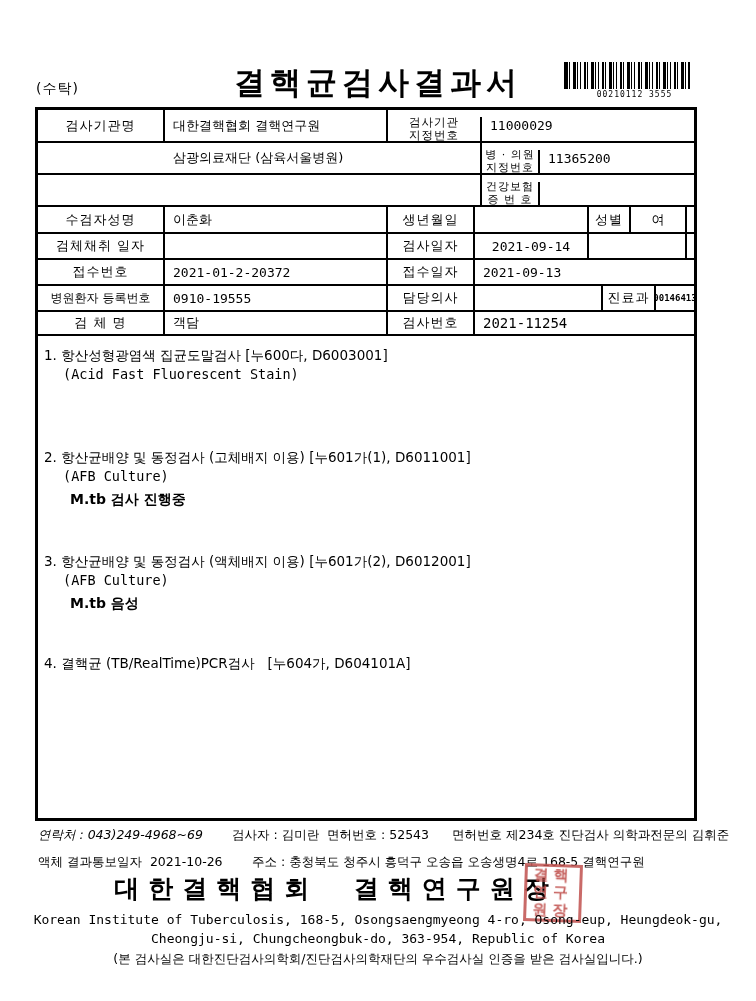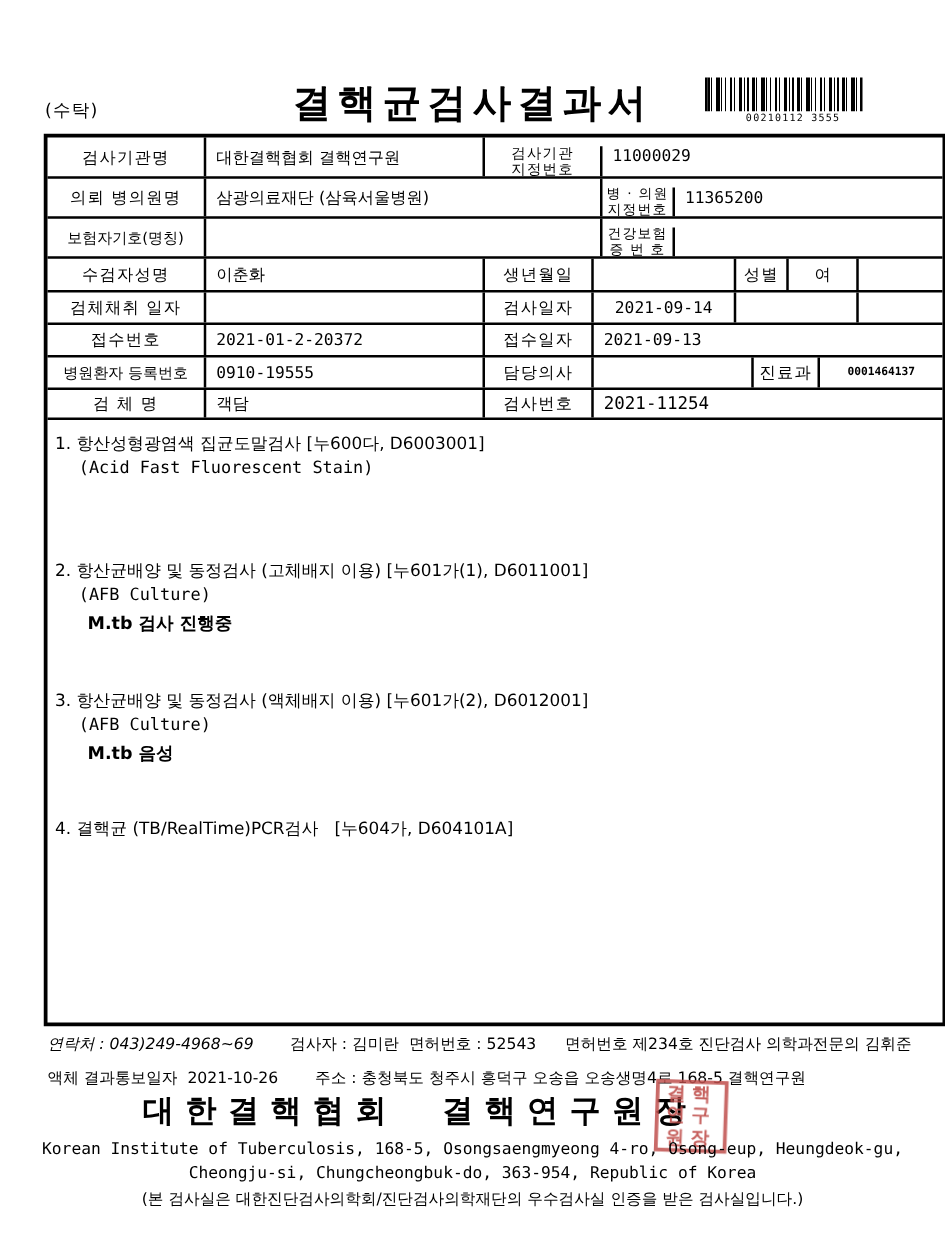--- a/index.html
+++ b/index.html
@@ -28,21 +28,21 @@
         #000 0 2px,#fff 2px 3px,
         #000 3px 4px,#fff 4px 7px,
         #000 7px 10px,#fff 10px 11px,
         #000 11px 12px,#fff 12px 14px,
         #000 14px 15px,#fff 15px 18px);
     border-left:2px solid #000;border-right:2px solid #000;
   }
   .barcode-text{font-size:8px;text-align:center;letter-spacing:1px;margin-top:1px;}
   
   .form{
-    left:35px;top:107px;width:722px;height:714px;
+    left:35px;top:107px;width:662px;height:714px;
     border:3px solid #000;box-sizing:border-box;
   }
   .row{position:relative;border-bottom:2px solid #000;box-sizing:border-box;width:100%;}
   .cell{position:absolute;top:0;bottom:0;display:flex;align-items:center;font-size:13px;box-sizing:border-box;overflow:hidden;}
   .lbl{justify-content:center;letter-spacing:1px;text-align:center;}
   .lbl2{flex-direction:column;justify-content:center;line-height:1.15;font-size:11.5px;letter-spacing:1px;margin-top:7px;}
   .val{padding-left:8px;}
   .ctr{justify-content:center;padding-left:0;}
   .br{border-right:2px solid #000;}
   .b{font-weight:normal;}
@@ -93,31 +93,29 @@
       <div class="cell lbl br" style="left:0;width:127px;">검사기관명</div>
       <div class="cell val br" style="left:127px;width:223px;">대한결핵협회 결핵연구원</div>
       <div class="cell lbl2 br" style="left:350px;width:94px;">
         <span>검사기관</span>
           <span>지정번호</span>
       </div>
       <div class="cell val mono" style="left:444px;right:0;">11000029</div>
     </div>
 
     <div class="row" style="height:32px;">
-      <div class="cell lbl br" style="left:0;width:127px;">의뢰 병의원명</div>
       <div class="cell val br" style="left:127px;width:317px;">삼광의료재단 (삼육서울병원)</div>
       <div class="cell lbl2 br" style="left:444px;width:58px;font-size:11px;">
         <span>병 · 의원</span>
           <span>지정번호</span>
       </div>
       <div class="cell val mono" style="left:502px;right:0;">11365200</div>
     </div>
 
     <div class="row" style="height:32px;">
-      <div class="cell lbl br sm" style="left:0;width:127px;">보험자기호(명칭)</div>
       <div class="cell val br" style="left:127px;width:317px;"></div>
       <div class="cell lbl2 br" style="left:444px;width:58px;font-size:11px;">
         <span>건강보험</span>
           <span>증 번 호</span>
       </div>
       <div class="cell val" style="left:502px;right:0;"></div>
     </div>
 
     <div class="row" style="height:27px;">
       <div class="cell lbl br" style="left:0;width:127px;">수검자성명</div>

